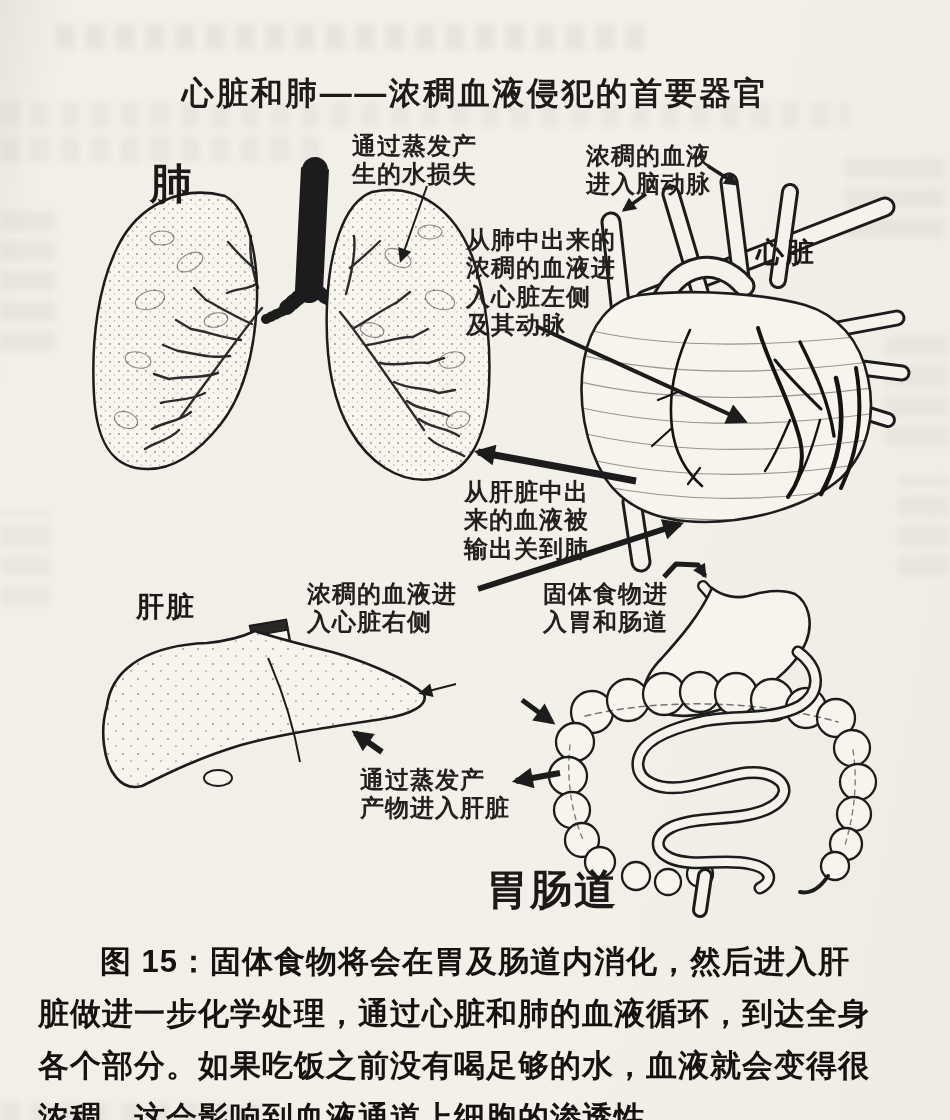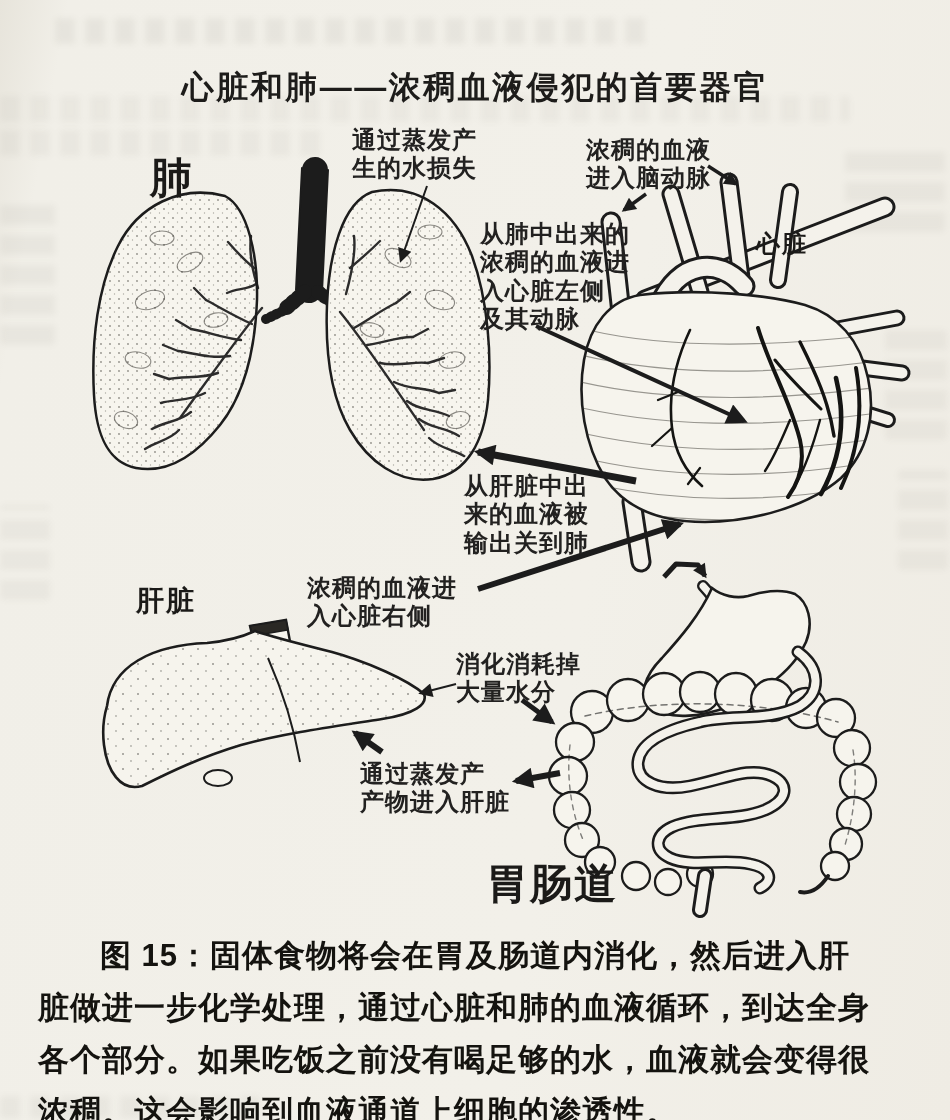--- a/index.html
+++ b/index.html
@@ -5,21 +5,21 @@
   html,body{margin:0;padding:0;background:#d9d6cd;}
   #page{
     position:relative;
     width:950px;height:1120px;
     margin:0 auto;
     background:linear-gradient(100deg,#e7e4db 0%,#f1efe8 6%,#f2f0e9 60%,#efece4 100%);
     overflow:hidden;
     font-family:"Liberation Sans","DejaVu Sans",sans-serif;
     color:#1d1c1a;
   }
-  .abs{position:absolute;}
+  .abs{position:absolute;margin-top:6px;}
   .ann{
     font-size:24px;line-height:1.18;font-weight:600;
     white-space:pre-line;letter-spacing:1px;color:#222120;
   }
   .organ-label{font-weight:700;color:#1b1a18;letter-spacing:2px;}
   #title{
     left:50%;top:66px;transform:translateX(-50%);
     font-size:32px;font-weight:700;letter-spacing:2.5px;white-space:nowrap;
   }
   #caption{
@@ -250,39 +250,39 @@
       <path d="M456,684 L421,693" stroke-width="2" marker-end="url(#ahs)"></path>
       <path d="M522,700 L552,722" stroke-width="5" marker-end="url(#ahb)"></path>
       <path d="M560,773 L516,781" stroke-width="6" marker-end="url(#ahb)"></path>
       <path d="M382,752 L355,733" stroke-width="6" marker-end="url(#ahb)"></path>
     </g>
   </svg>
 
   <div id="title" class="abs">心脏和肺——浓稠血液侵犯的首要器官</div>
 
   <div class="abs organ-label" style="left:150px;top:150px;font-size:42px;">肺</div>
-  <div class="abs organ-label" style="left:756px;top:228px;font-size:24px;text-align:right;">心脏</div>
+  <div class="abs organ-label" style="left:756px;top:228px;font-size:28px;text-align:right;">心脏</div>
   <div class="abs organ-label" style="left:136px;top:582px;font-size:28px;">肝脏</div>
   <div class="abs organ-label" style="left:486px;top:856px;font-size:42px;">胃肠道</div>
 
   <div class="abs ann" style="left:352px;top:126px;">通过蒸发产
 生的水损失</div>
   <div class="abs ann" style="left:586px;top:136px;text-align:center;">浓稠的血液
 进入脑动脉</div>
-  <div class="abs ann" style="left:480px;top:220px;">从肺中出来的
+  <div class="abs ann" style="left:466px;top:220px;">从肺中出来的
 浓稠的血液进
 入心脏左侧
 及其动脉</div>
   <div class="abs ann" style="left:464px;top:472px;text-align:left;">从肝脏中出
 来的血液被
 输出关到肺</div>
   <div class="abs ann" style="left:307px;top:574px;">浓稠的血液进
 入心脏右侧</div>
-  <div class="abs ann" style="left:456px;top:650px;">消化消耗掉
-大量水分</div>
+  <div class="abs ann" style="left:543px;top:574px;">固体食物进
+入胃和肠道</div>
   <div class="abs ann" style="left:360px;top:760px;">通过蒸发产
 产物进入肝脏</div>
 
   <div id="caption" class="abs">图 15：固体食物将会在胃及肠道内消化，然后进入肝
 脏做进一步化学处理，通过心脏和肺的血液循环，到达全身
 各个部分。如果吃饭之前没有喝足够的水，血液就会变得很
 浓稠。这会影响到血液通道上细胞的渗透性。</div>
 </div>
 
 </body></html>

